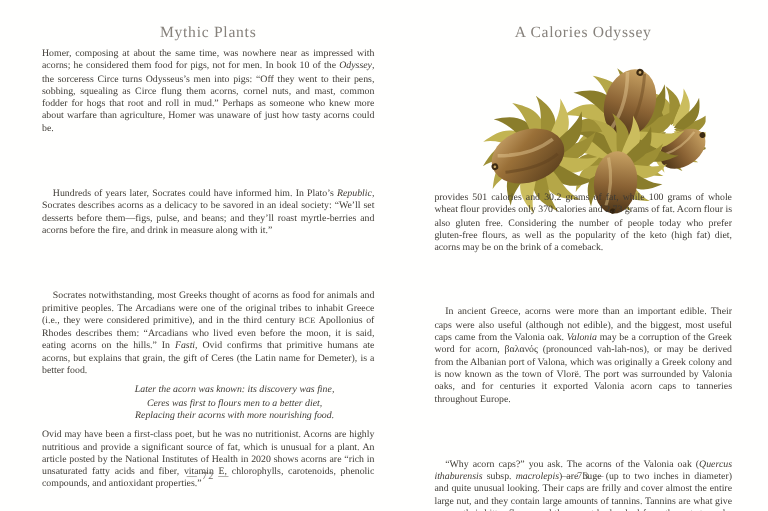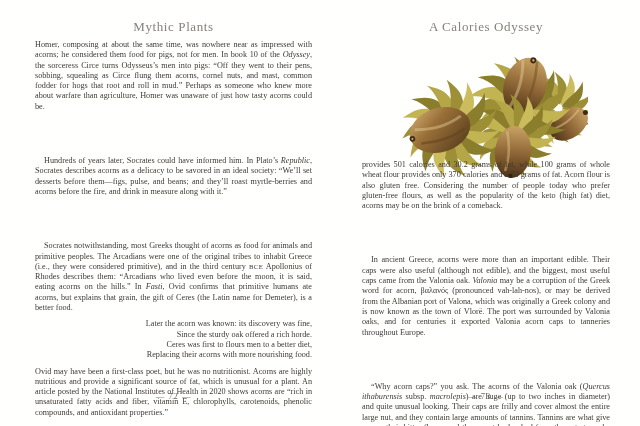--- a/index.html
+++ b/index.html
@@ -16,21 +16,21 @@
   .textcol{
     position:absolute;font-size:8.2px;line-height:10.3px;
     text-align:justify;color:#3e3a34;
   }
   #col-left{left:35px;top:40px;width:277px;}
   #col-right{left:362px;top:160px;width:248px;}
   .para{margin:0;}
   .para.indent{text-indent:9px;margin-top:44px;}
   .it{font-style:italic;font-family:Liberation Serif, serif;}
   .sc{font-size:6.8px;letter-spacing:.3px;}
-  #poem{margin:6px 0 6px 44px;text-align:right;}
+  #poem{margin:6px 0 6px 44px;font-style:italic;text-align:center;}
   #poem div{white-space:nowrap;}
   .folio{
     position:absolute;top:390px;height:12px;line-height:12px;
     font-size:8.5px;color:#6d6862;text-align:center;letter-spacing:1px;
   }
   #folio-left{left:35px;width:277px;}
   #folio-right{left:362px;width:248px;}
   #illo{position:absolute;left:388px;top:34px;width:200px;height:158px;}
   #illo svg{width:100%;height:100%;display:block;}
 </style>
@@ -43,21 +43,20 @@
   <div id="head-right" class="running-head">A Calories Odyssey</div>
 
   <div id="col-left" class="textcol">
     <div>
         <p class="para"><span>Homer, composing at about the same time, was nowhere near as impressed with acorns; he considered them food for pigs, not for men. In book 10 of the </span><span class="it">Odyssey</span><span>, the sorceress Circe turns Odysseus’s men into pigs: “Off they went to their pens, sobbing, squealing as Circe flung them acorns, cornel nuts, and mast, common fodder for hogs that root and roll in mud.” Perhaps as someone who knew more about warfare than agriculture, Homer was unaware of just how tasty acorns could be.</span></p>
         <p class="para indent"><span>Hundreds of years later, Socrates could have informed him. In Plato’s </span><span class="it">Republic</span><span>, Socrates describes acorns as a delicacy to be savored in an ideal society: “We’ll set desserts before them—figs, pulse, and beans; and they’ll roast myrtle-berries and acorns before the fire, and drink in measure along with it.”</span></p>
         <p class="para indent"><span>Socrates notwithstanding, most Greeks thought of acorns as food for animals and primitive peoples. The Arcadians were one of the original tribes to inhabit Greece (i.e., they were considered primitive), and in the third century </span><span class="sc">BCE</span><span> Apollonius of Rhodes describes them: “Arcadians who lived even before the moon, it is said, eating acorns on the hills.” In </span><span class="it">Fasti</span><span>, Ovid confirms that primitive humans ate acorns, but explains that grain, the gift of Ceres (the Latin name for Demeter), is a better food.</span></p>
       </div>
     <div id="poem">
         <div>Later the acorn was known: its discovery was fine,</div>
-        <div>Since the sturdy oak offered a rich horde.</div>
         <div>Ceres was first to flours men to a better diet,</div>
         <div>Replacing their acorns with more nourishing food.</div>
       </div>
     <div>
         <p class="para"><span>Ovid may have been a first-class poet, but he was no nutritionist. Acorns are highly nutritious and provide a significant source of fat, which is unusual for a plant. An article posted by the National Institutes of Health in 2020 shows acorns are “rich in unsaturated fatty acids and fiber, vitamin E, chlorophylls, carotenoids, phenolic compounds, and antioxidant properties.”</span></p>
       </div>
   </div>
 
   <div id="illo">
     <svg viewBox="0 0 200 158" xmlns="http://www.w3.org/2000/svg">

